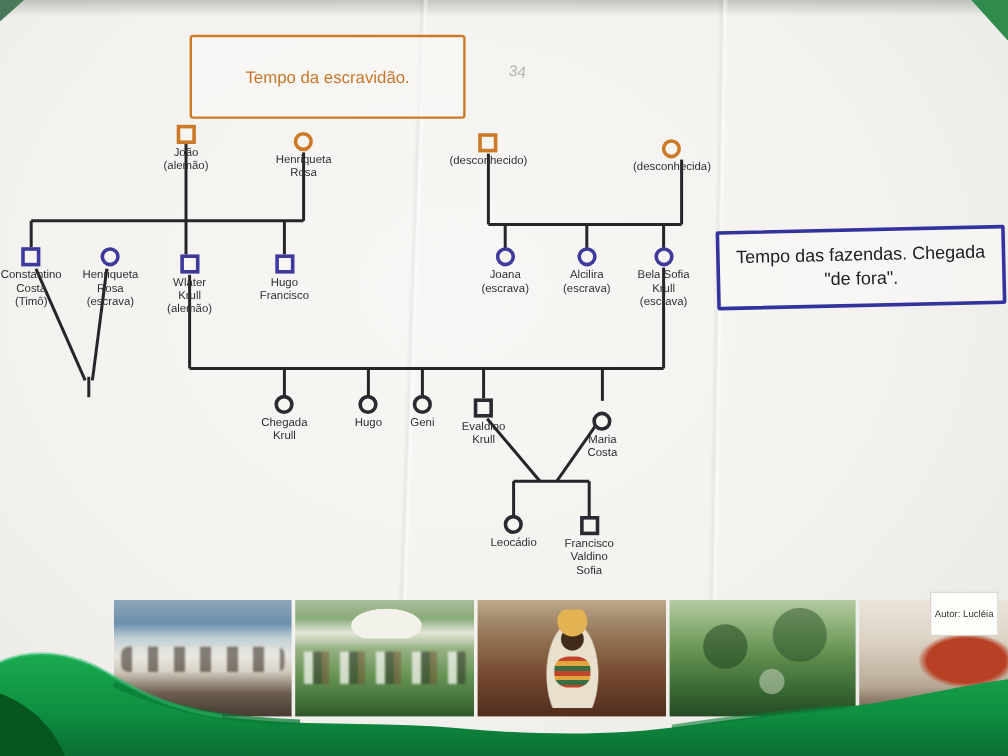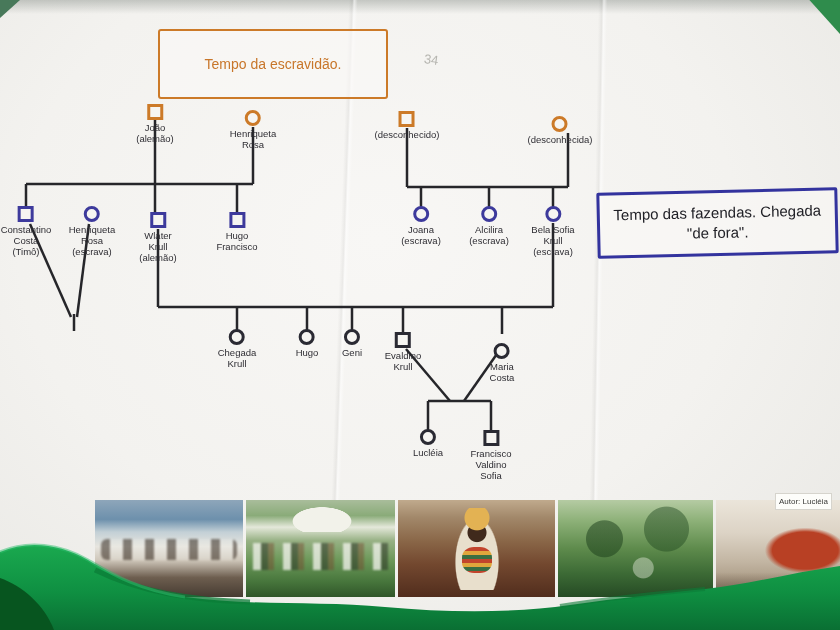--- a/index.html
+++ b/index.html
@@ -72,21 +72,21 @@
           radial-gradient(circle at 70% 30%, rgba(30,70,30,0.45) 0 22px, transparent 23px),
           radial-gradient(circle at 55% 70%, rgba(210,220,200,0.5) 0 10px, transparent 11px); }
   .p5 { left:716px; width:124px;
         background:linear-gradient(180deg,#ebe5da 0%,#dcd3c5 34%,#c2b5a2 64%,#96846c 100%); }
   .p5::before { content:""; position:absolute; inset:0;
         background:radial-gradient(ellipse at 72% 52%, #b84024 0 26%, rgba(184,64,36,0) 32%); }
   .p5::after { content:""; position:absolute; left:0; right:0; bottom:0; height:30%;
         background:linear-gradient(0deg, rgba(60,45,35,0.55), transparent 85%); }
 
   .author { position:absolute; left:775px; top:493px; z-index:4; background:#fdfdfa;
-            border:1px solid #d6d4cd; font-size:8px; color:#3a3a38; padding:3px 3px; }
+            border:1px solid #d6d4cd; font-size:8px; color:#3a3a38; padding:13px 3px; }
 
   .fabric { position:absolute; left:0; top:0; z-index:5; }
   .corner { position:absolute; z-index:5; }
   .tl { left:0; top:0; width:20px; height:18px; background:#48795a;
         clip-path:polygon(0 0, 100% 0, 0 100%); }
   .tr { right:0; top:0; width:36px; height:34px; background:#2f8c4c;
         clip-path:polygon(15% 0, 100% 0, 100% 100%); }
 </style>
 </head>
 <body>
@@ -220,21 +220,21 @@
 Krull</span>
   </div>
   <div class="person g3" style="left:502px;top:343px">
     <span class="sym circle"></span>
     <span class="plabel">Maria
 Costa</span>
   </div>
 
   <div class="person g4" style="left:428px;top:429px">
     <span class="sym circle"></span>
-    <span class="plabel">Lucléia</span>
+    <span class="plabel">Leocádio</span>
   </div>
   <div class="person g4" style="left:491px;top:430px">
     <span class="sym square"></span>
     <span class="plabel">Francisco
 Valdino
 Sofia</span>
   </div>
 
   <div class="photo-strip">
     <div class="photo p1"></div>

